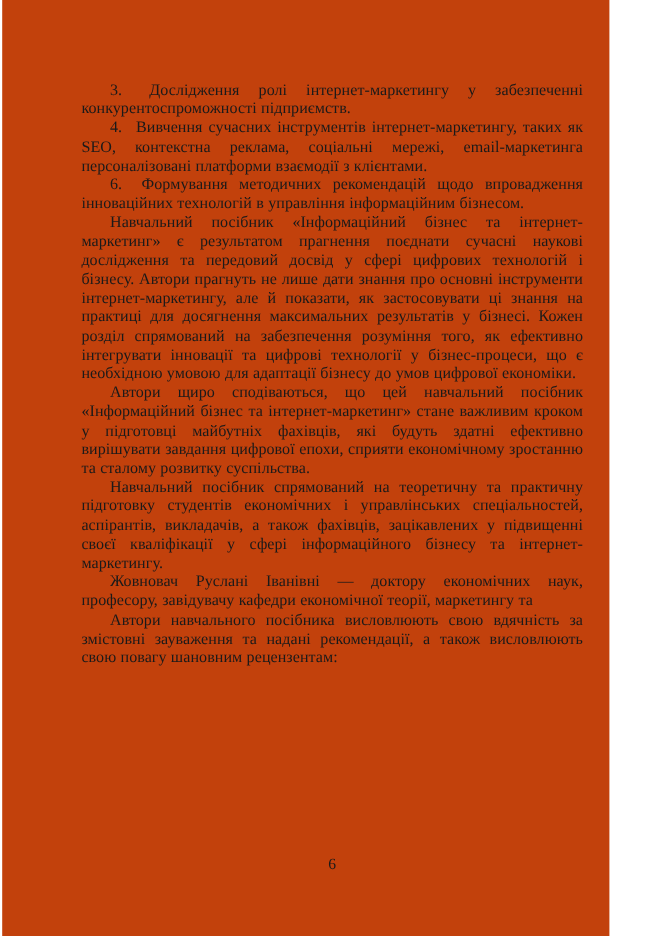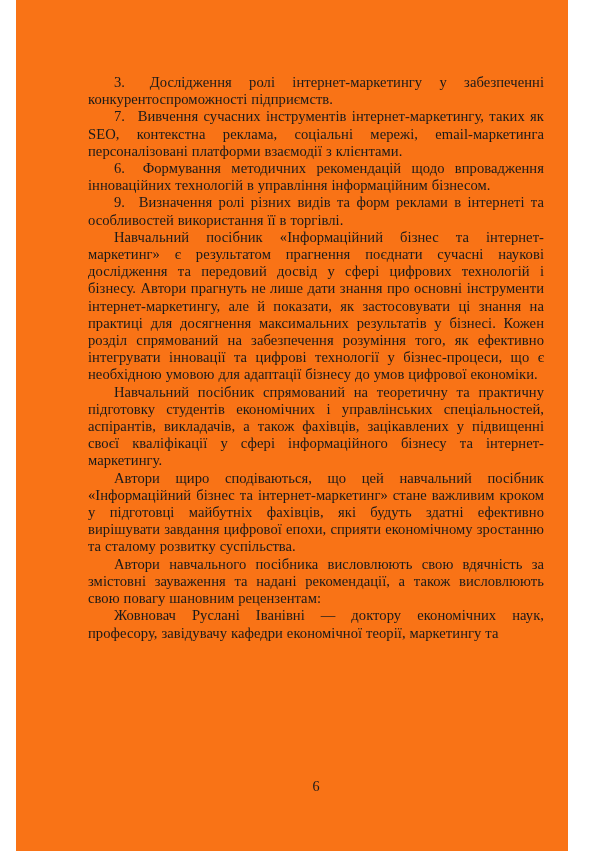--- a/index.html
+++ b/index.html
@@ -10,24 +10,24 @@
   body {
     width: 600px;
     height: 851px;
     position: relative;
     font-family: "Liberation Serif", "DejaVu Serif", serif;
     color: #1a1a1a;
     overflow: hidden;
   }
   #page {
     position: absolute;
-    left: 16px; top: 0;
+    left: 2px; top: 0;
     width: 552px;
     height: 851px;
-    background: #f97316;
+    background: #c2410c;
   }
   #text-column {
     position: absolute;
     left: 72px;
     top: 74px;
     width: 456px;
   }
   .para {
     margin: 0;
     text-align: justify;
@@ -53,25 +53,24 @@
     color: #1a1a1a;
   }
 </style>
 </head>
 <body>
 
 <div id="page">
 
   <div id="text-column">
     <p class="para">3.  Дослідження ролі інтернет-маркетингу у забезпеченні конкурентоспроможності підприємств.</p>
-    <p class="para">7.  Вивчення сучасних інструментів інтернет-маркетингу, таких як SEO, контекстна реклама, соціальні мережі, email-маркетинга персоналізовані платформи взаємодії з клієнтами.</p>
+    <p class="para">4.  Вивчення сучасних інструментів інтернет-маркетингу, таких як SEO, контекстна реклама, соціальні мережі, email-маркетинга персоналізовані платформи взаємодії з клієнтами.</p>
     <p class="para">6.  Формування методичних рекомендацій щодо впровадження інноваційних технологій в управління інформаційним бізнесом.</p>
-    <p class="para">9.  Визначення ролі різних видів та форм реклами в інтернеті та особливостей використання її в торгівлі.</p>
     <p class="para">Навчальний посібник «Інформаційний бізнес та інтернет-маркетинг» є результатом прагнення поєднати сучасні наукові дослідження та передовий досвід у сфері цифрових технологій і бізнесу. Автори прагнуть не лише дати знання про основні інструменти інтернет-маркетингу, але й показати, як застосовувати ці знання на практиці для досягнення максимальних результатів у бізнесі. Кожен розділ спрямований на забезпечення розуміння того, як ефективно інтегрувати інновації та цифрові технології у бізнес-процеси, що є необхідною умовою для адаптації бізнесу до умов цифрової економіки.</p>
+    <p class="para">Автори щиро сподіваються, що цей навчальний посібник «Інформаційний бізнес та інтернет-маркетинг» стане важливим кроком у підготовці майбутніх фахівців, які будуть здатні ефективно вирішувати завдання цифрової епохи, сприяти економічному зростанню та сталому розвитку суспільства.</p>
     <p class="para">Навчальний посібник спрямований на теоретичну та практичну підготовку студентів економічних і управлінських спеціальностей, аспірантів, викладачів, а також фахівців, зацікавлених у підвищенні своєї кваліфікації у сфері інформаційного бізнесу та інтернет-маркетингу.</p>
-    <p class="para">Автори щиро сподіваються, що цей навчальний посібник «Інформаційний бізнес та інтернет-маркетинг» стане важливим кроком у підготовці майбутніх фахівців, які будуть здатні ефективно вирішувати завдання цифрової епохи, сприяти економічному зростанню та сталому розвитку суспільства.</p>
+    <p class="para">Жовновач Руслані Іванівні — доктору економічних наук, професору, завідувачу кафедри економічної теорії, маркетингу та</p>
     <p class="para">Автори навчального посібника висловлюють свою вдячність за змістовні зауваження та надані рекомендації, а також висловлюють свою повагу шановним рецензентам:</p>
-    <p class="para">Жовновач Руслані Іванівні — доктору економічних наук, професору, завідувачу кафедри економічної теорії, маркетингу та</p>
   </div>
 
   <div id="page-number">6</div>
 
 </div>
 
 </body></html>

